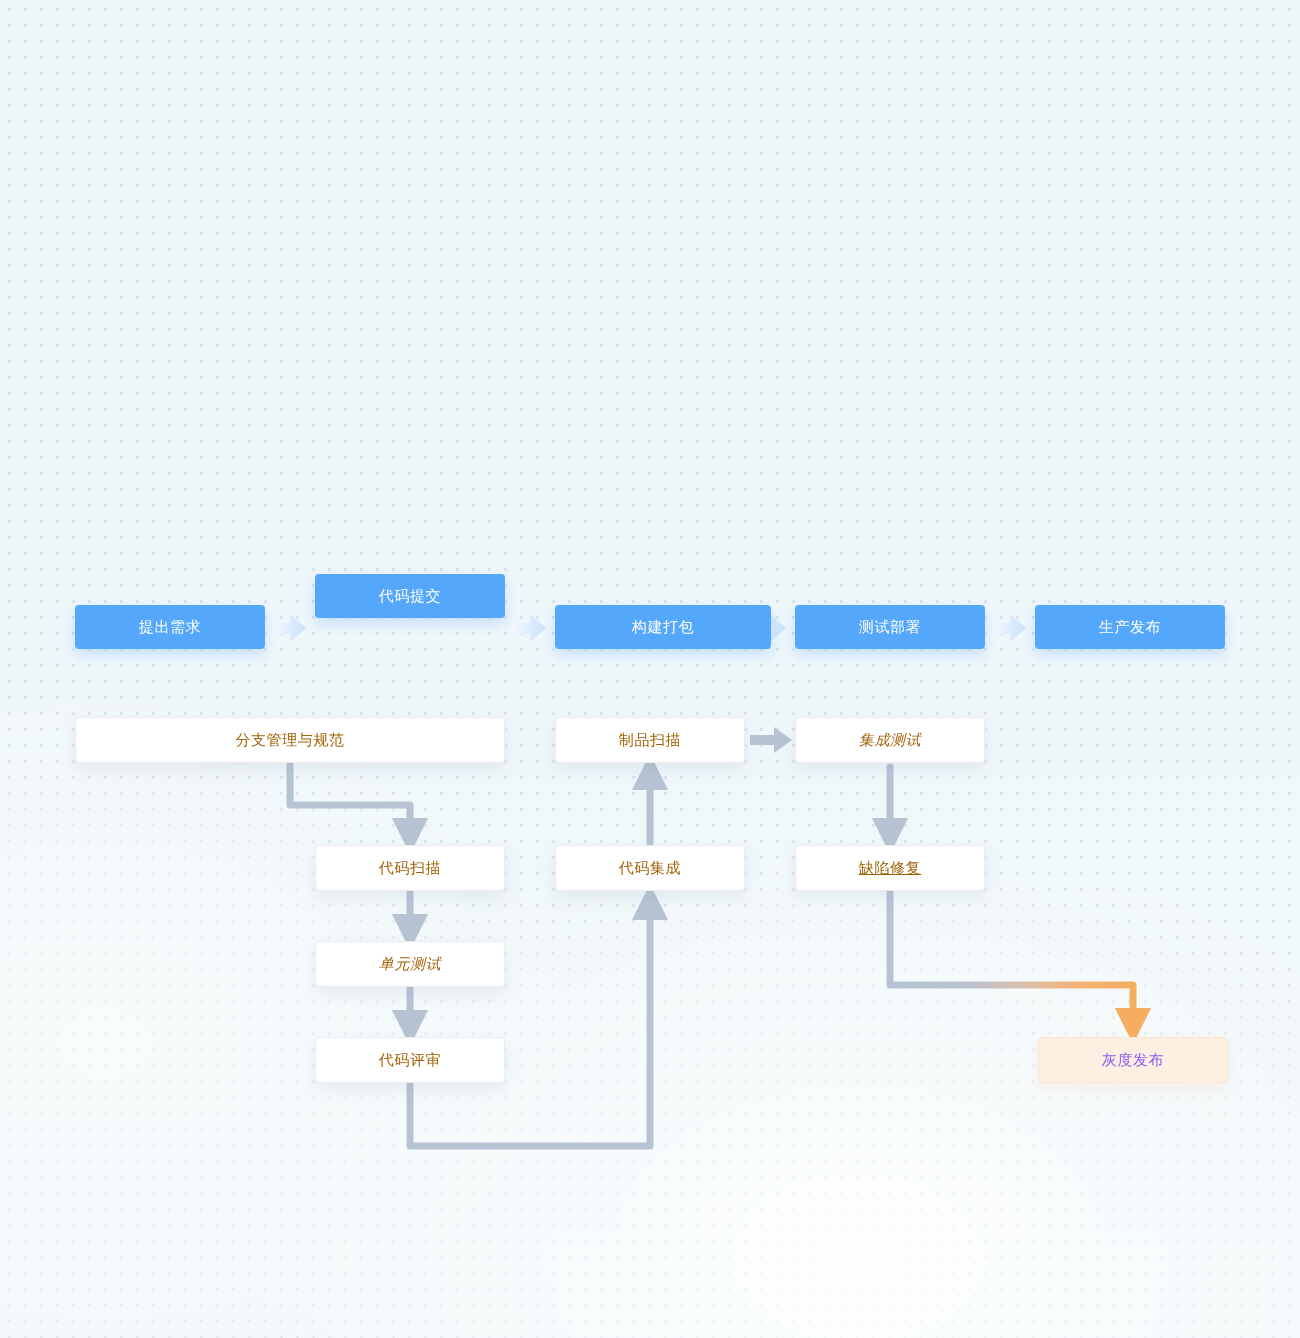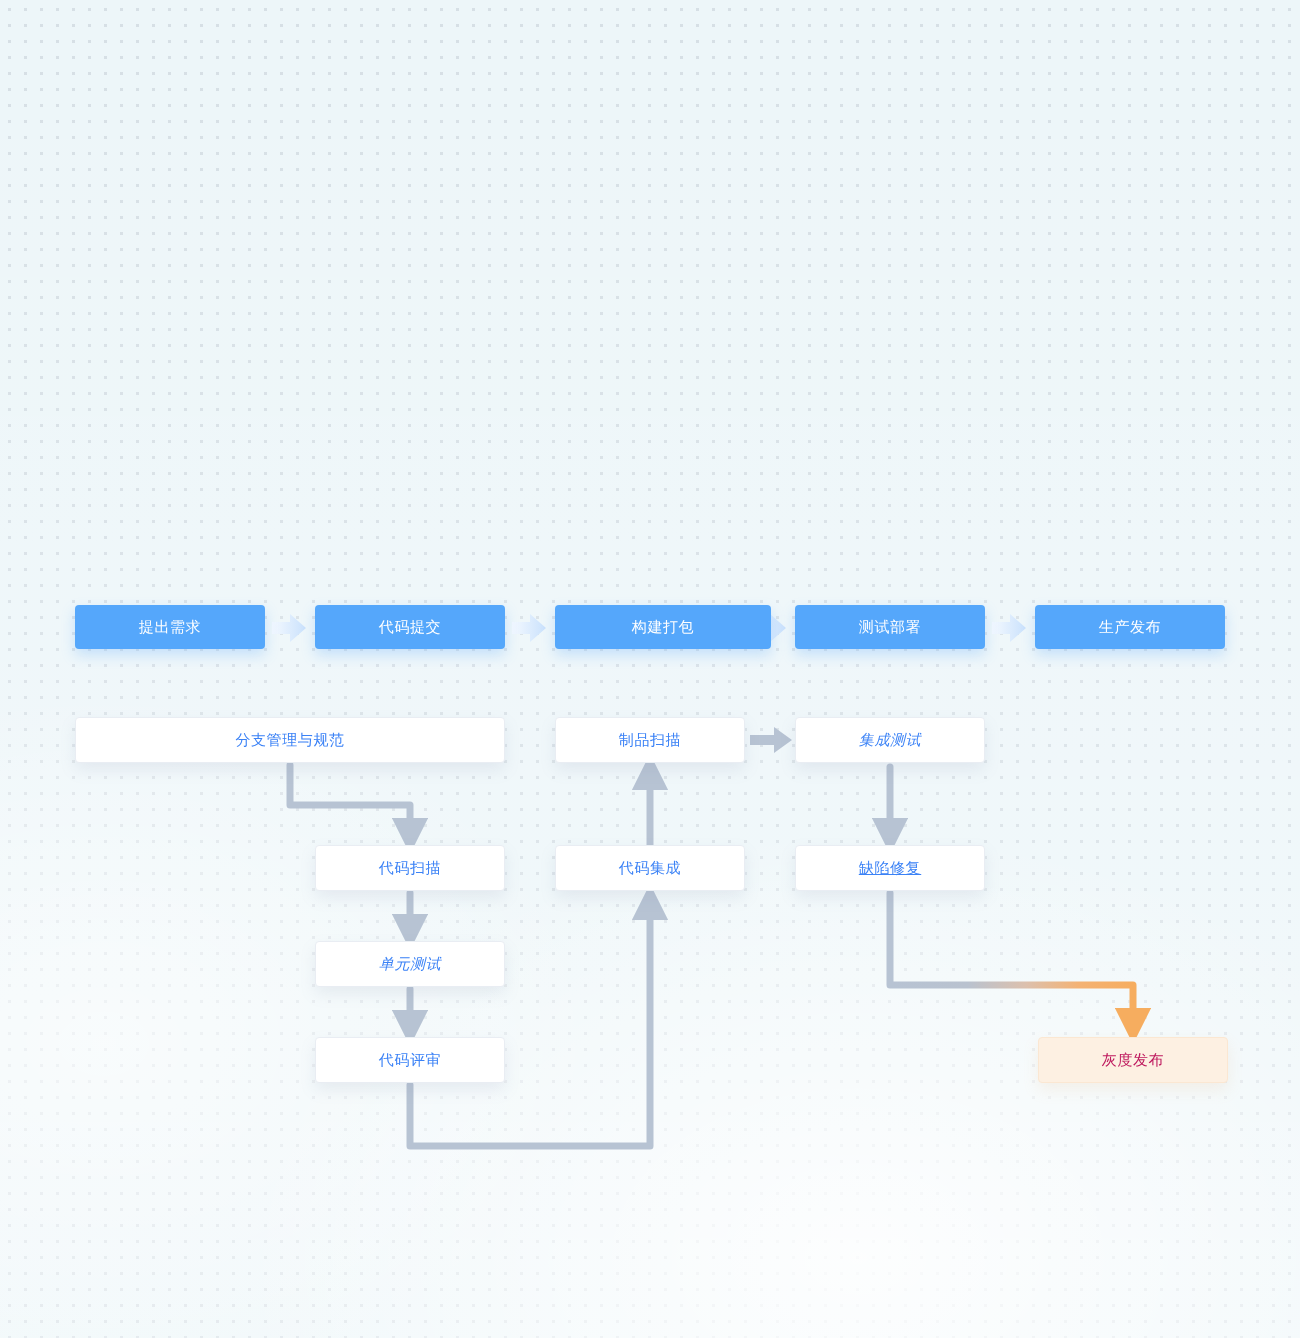--- a/index.html
+++ b/index.html
@@ -55,29 +55,29 @@
 
   .node-primary {
     background: #55a7fb;
     color: #ffffff;
     height: 44px;
     box-shadow: 0 6px 14px rgba(85,167,251,0.28);
   }
 
   .node-plain {
     background: #ffffff;
-    color: #3b82f6;
+    color: #a16207;
     height: 46px;
     border: 1px solid #e9edf3;
     box-shadow: 0 7px 16px rgba(120,140,170,0.13);
   }
 
   .node-accent {
     background: #fdf0e2;
-    color: #be185d;
+    color: #8b5cf6;
     height: 46px;
     border: 1px solid #fbe7d2;
     box-shadow: 0 7px 16px rgba(230,170,110,0.14);
   }
 
   
   #links {
     position: absolute;
     inset: 0;
     width: 1300px;
@@ -145,21 +145,21 @@
   <path d="M 0 10 L 18 10 L 18 2 L 34 16 L 18 30 L 18 22 L 0 22 Z" fill="url(#pg1)"></path>
 </svg>
 
 <svg class="flat-arrow" style="left:750px; top:724px; width:44px; height:32px;" viewBox="0 0 44 32">
   <path d="M 0 11 L 24 11 L 24 3 L 42 16 L 24 29 L 24 21 L 0 21 Z" fill="#b7c3d3"></path>
 </svg>
 
 <div class="node node-primary" style="left:75px;  top:605px; width:190px;">
   <span>提出需求</span>
 </div>
-<div class="node node-primary" style="left:315px; top:605px; width:190px;">
+<div class="node node-primary" style="left:315px; top:574px; width:190px;">
   <span>代码提交</span>
 </div>
 <div class="node node-primary" style="left:555px; top:605px; width:216px;">
   <span>构建打包</span>
 </div>
 <div class="node node-primary" style="left:795px; top:605px; width:190px;">
   <span>测试部署</span>
 </div>
 <div class="node node-primary" style="left:1035px; top:605px; width:190px;">
   <span>生产发布</span>

